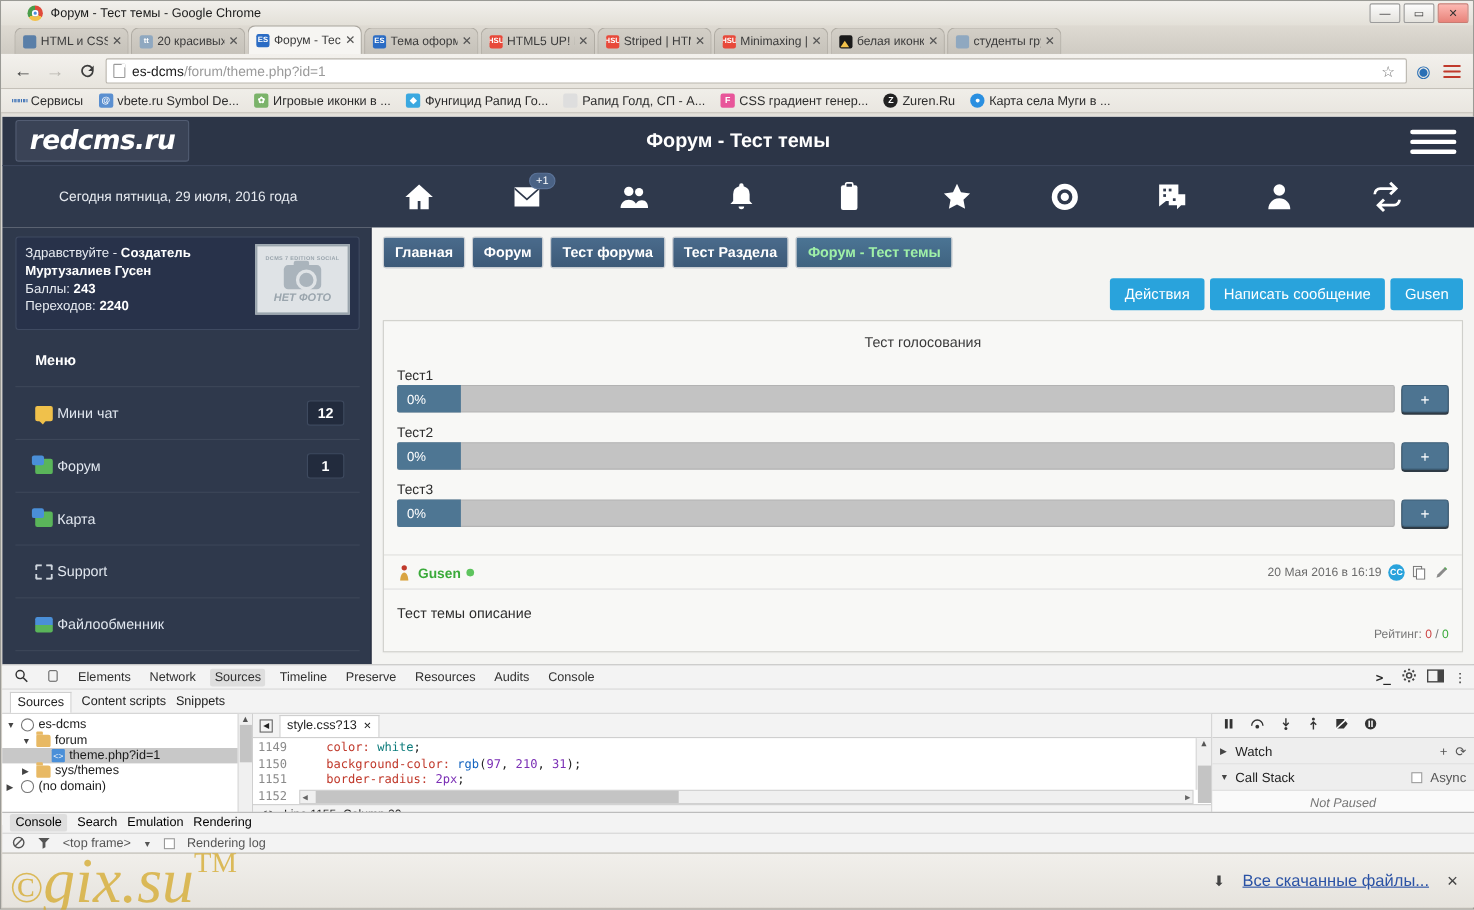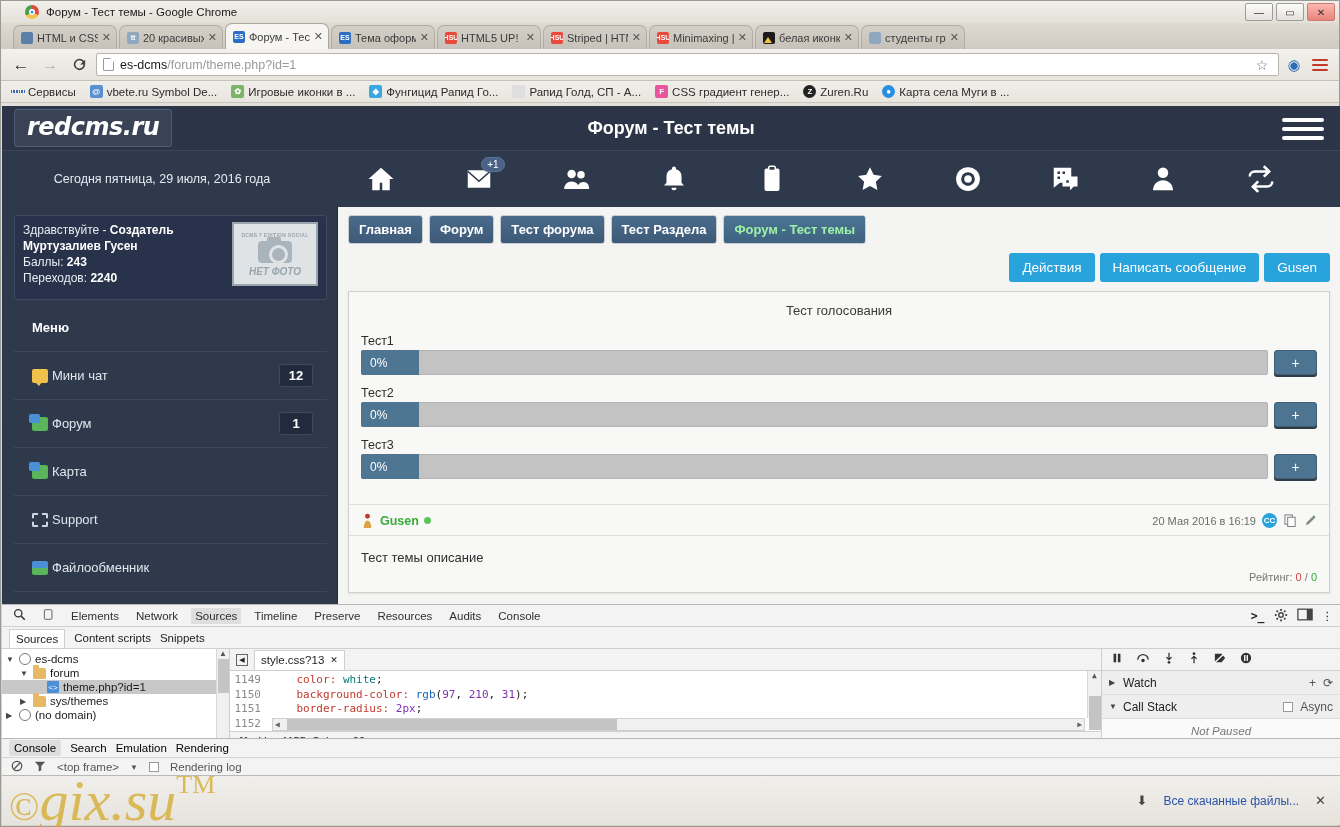--- a/index.html
+++ b/index.html
@@ -270,21 +270,21 @@
   .dl-item { height:34px; min-width:190px; background:linear-gradient(#fbfaf8,#eceae4);
     border:1px solid #c2beb6; border-radius:3px; display:flex; align-items:center;
     gap:7px; padding:0 8px; }
   .dl-ic { width:18px; height:18px; background:linear-gradient(#c8443c,#8d2f2a);
     border-radius:2px; position:relative; flex:none; }
   .dl-ic::after { content:""; position:absolute; left:2px; bottom:2px; right:2px; height:4px;
     background:#3fa05a; box-shadow:0 -5px 0 #f0c14b; }
   .dl-name { font-size:11px; color:#222; }
   .dl-caret { margin-left:auto; font-size:8px; color:#555; }
   .dl-right { margin-left:auto; display:flex; align-items:center; gap:16px; }
-  .dl-all { font-size:12px; color:#2a52a5; }
+  .dl-all { font-size:15px; color:#2a52a5; text-decoration:underline; }
   .dl-x { font-size:13px; color:#444; }
 
   
   .watermark { position:absolute; left:8px; bottom:-4px; font-family:"Liberation Serif", serif;
     font-size:58px; font-style:italic; color:rgba(212,168,40,.75); pointer-events:none;
     line-height:1; user-select:none; }
   .watermark .tm { font-size:26px; font-style:normal; vertical-align:top; }
   .watermark .cmark { font-size:40px; font-style:normal; }
 </style>
 </head>

